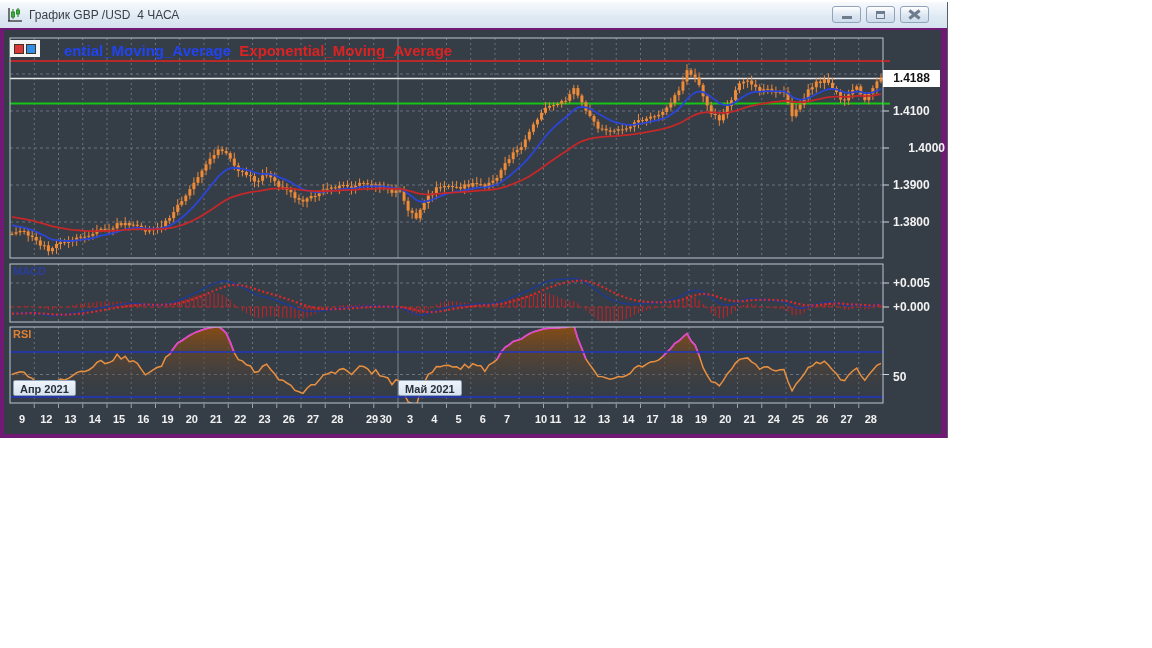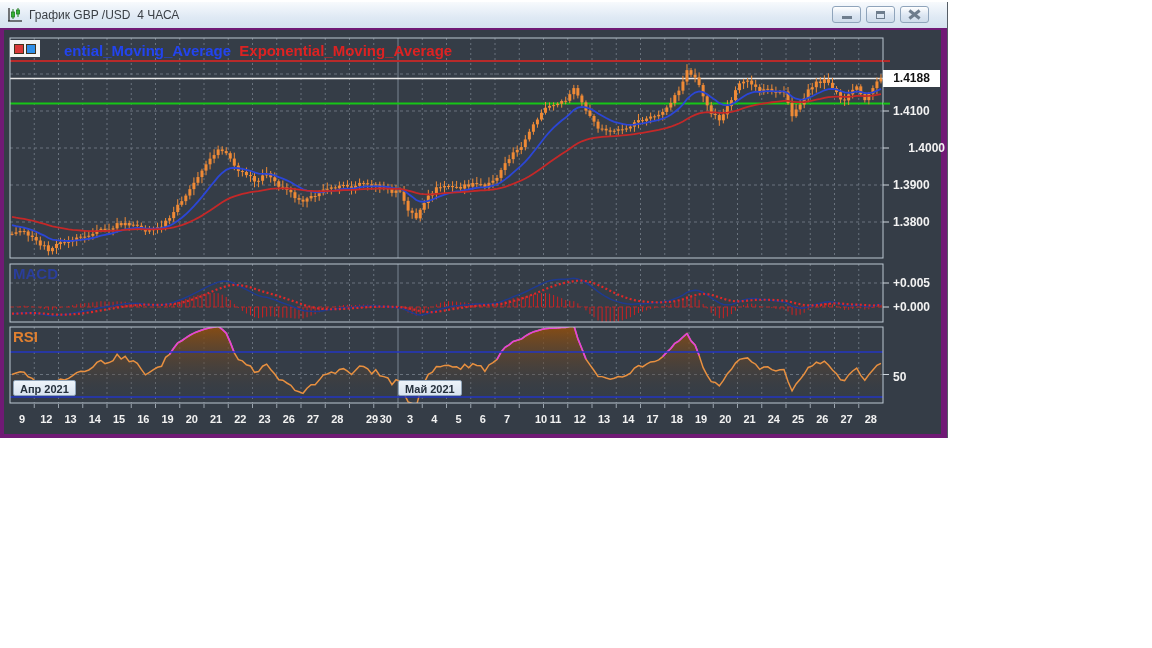--- a/index.html
+++ b/index.html
@@ -20,21 +20,21 @@
   .glyph-close{position:relative;width:11px;height:9px;}
   .glyph-close::before,.glyph-close::after{content:"";position:absolute;left:-1px;top:3px;width:13px;height:3px;background:#6e7d8d;}
   .glyph-close::before{transform:rotate(38deg);}
   .glyph-close::after{transform:rotate(-38deg);}
   .content{position:absolute;left:4px;top:28px;width:937px;height:404px;background:#353d47;}
   #chart-svg{position:absolute;left:0;top:0;}
   .overlay{position:absolute;font-size:11px;}
   .legend-box{left:6px;top:10px;width:30px;height:17px;background:#f4f4f4;display:flex;align-items:center;justify-content:center;gap:2px;}
   .sq{width:10px;height:10px;box-sizing:border-box;border:1px solid #41331f;}
   .legend-text{left:40px;top:12px;white-space:pre;font-weight:bold;font-size:15px;margin-left:20px;}
-  .macd-label,.rsi-label{font-weight:bold;font-size:15px;}
+  .macd-label,.rsi-label{font-weight:bold;font-size:11px;}
   .ytick{position:absolute;width:52px;color:#f2f2f2;font-size:12px;font-weight:bold;text-align:left;}
   .xtick{position:absolute;width:26px;color:#f2f2f2;font-size:11px;font-weight:bold;text-align:center;}
   .price-tag{left:879px;top:40px;width:57px;height:17px;background:#ffffff;color:#111;
     font-size:12px;font-weight:bold;text-align:center;line-height:17px;}
   .month-badge{position:absolute;top:350px;height:16px;line-height:16px;padding:0 6px;
     background:linear-gradient(#eef4fa,#d8e3ef);border:1px solid #8fa3b8;border-radius:2px;
     color:#25303c;font-size:11px;font-weight:bold;box-sizing:border-box;}
 </style>
 </head>
 <body>

